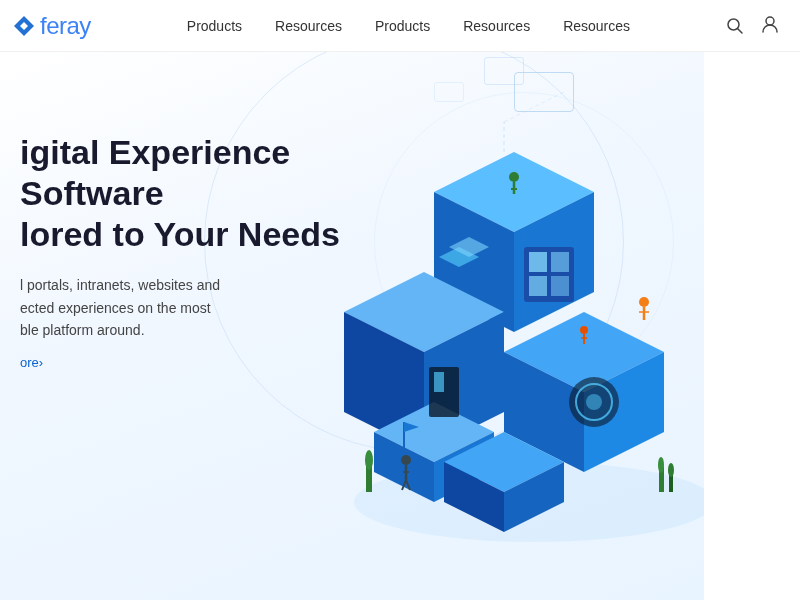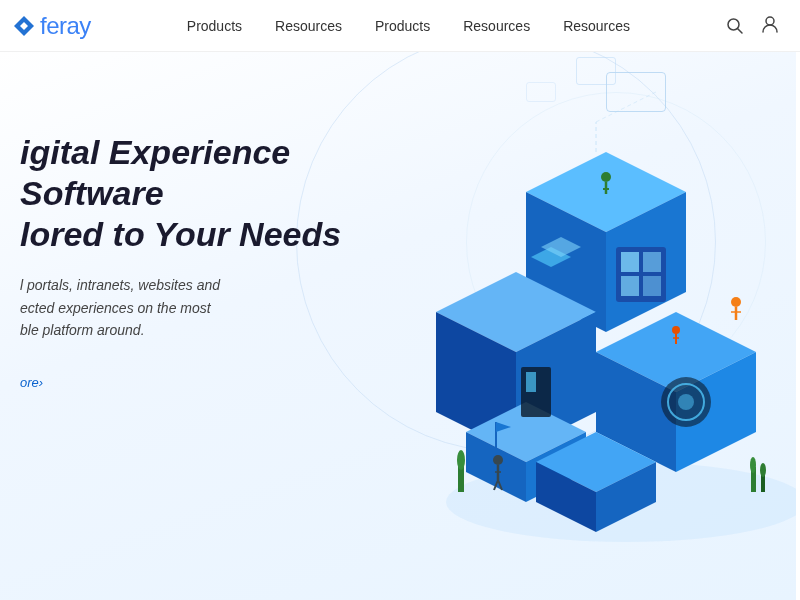--- a/index.html
+++ b/index.html
@@ -73,25 +73,24 @@
     .sign-in-btn {
       font-size: 13px;
       color: #333;
       cursor: pointer;
       white-space: nowrap;
     }
 
     
     .hero {
       position: relative;
-      width: 796px;
+      width: 704px;
       height: 548px;
       background: linear-gradient(160deg, #ffffff 0%, #f0f7ff 40%, #e8f4ff 100%);
       overflow: hidden;
-      font-style: italic;
     }
 
     
     .hero-arc {
       position: absolute;
       top: -20px;
       right: 80px;
       width: 420px;
       height: 420px;
       border: 1.5px solid #c8ddf5;
@@ -124,21 +123,21 @@
       font-weight: 700;
       color: #1a1a2e;
       line-height: 1.2;
       margin-bottom: 20px;
     }
 
     .hero-subtitle {
       font-size: 14px;
       color: #444;
       line-height: 1.6;
-      margin-bottom: 33px;
+      margin-bottom: 13px;
       max-width: 280px;
     }
 
     .hero-link {
       font-size: 13px;
       color: #0b63ce;
       cursor: pointer;
       display: flex;
       align-items: center;
       gap: 0;

